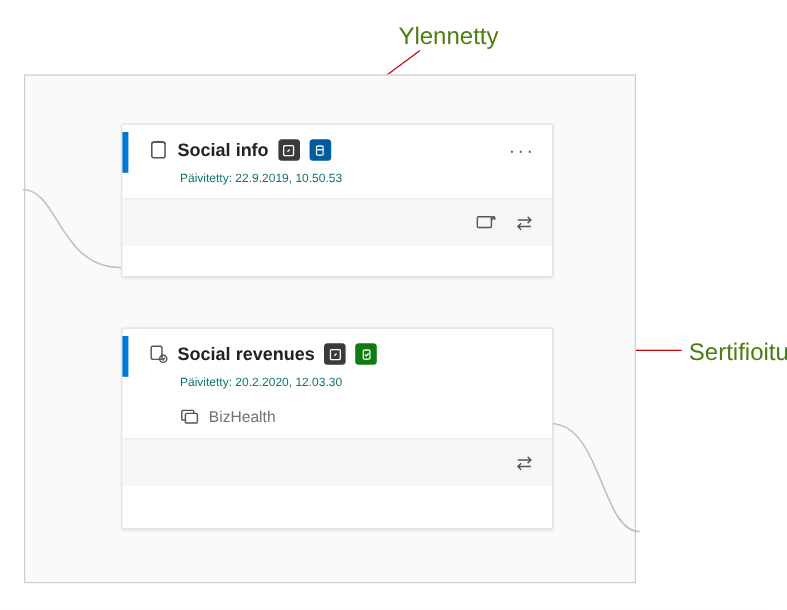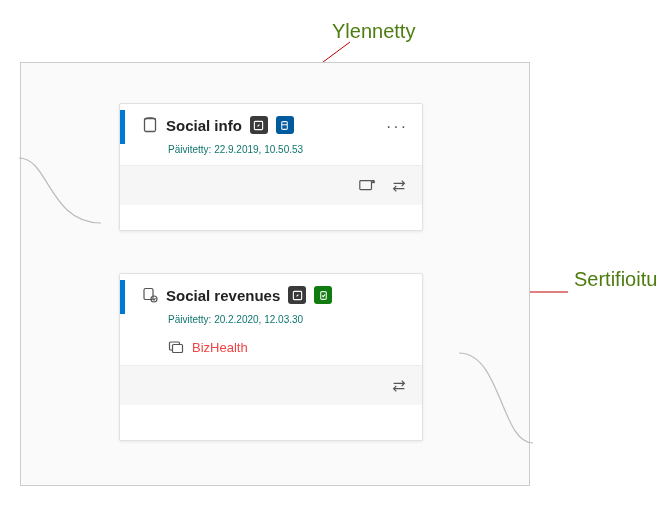--- a/index.html
+++ b/index.html
@@ -10,42 +10,42 @@
     width: 656px;
     height: 508px;
     position: relative;
   }
   .annotation {
     position: absolute;
     color: #4d7c0f;
     font-size: 20px;
   }
   .annotation-top { top: 20px; left: 332px; }
-  .annotation-right { top: 268px; left: 574px; }
+  .annotation-right { top: 283px; left: 574px; }
   svg.arrows {
     position: absolute;
     top: 0; left: 0;
     pointer-events: none;
   }
   .canvas-frame {
     position: absolute;
     top: 62px; left: 20px;
     width: 510px; height: 424px;
     border: 1px solid #ccc;
     background: #fafafa;
     overflow: visible;
   }
   .lineage-curve {
     position: absolute;
     pointer-events: none;
   }
   .card {
     position: absolute;
-    left: 98px;
-    width: 304px;
+    left: 80px;
+    width: 360px;
     background: #fff;
     border: 1px solid #e1e1e1;
     border-radius: 2px;
     box-shadow: 0 1px 3px rgba(0,0,0,0.08);
   }
   .card1 { top: 40px; height: 128px; }
   .card2 { top: 210px; height: 168px; }
   .card .accent {
     position: absolute;
     left: 0; top: 6px; bottom: auto;
@@ -77,21 +77,21 @@
     font-size: 10px;
     color: #0f766e;
   }
   .card-link-row {
     padding: 4px 14px 10px 48px;
     display: flex;
     align-items: center;
     gap: 8px;
   }
   .card-link-row a {
-    color: #ef4444;
+    color: #737373;
     text-decoration: none;
     font-size: 13px;
   }
   .card-footer {
     height: 40px;
     border-top: 1px solid #eee;
     background: #f6f6f6;
     display: flex;
     justify-content: flex-end;
     align-items: center;

